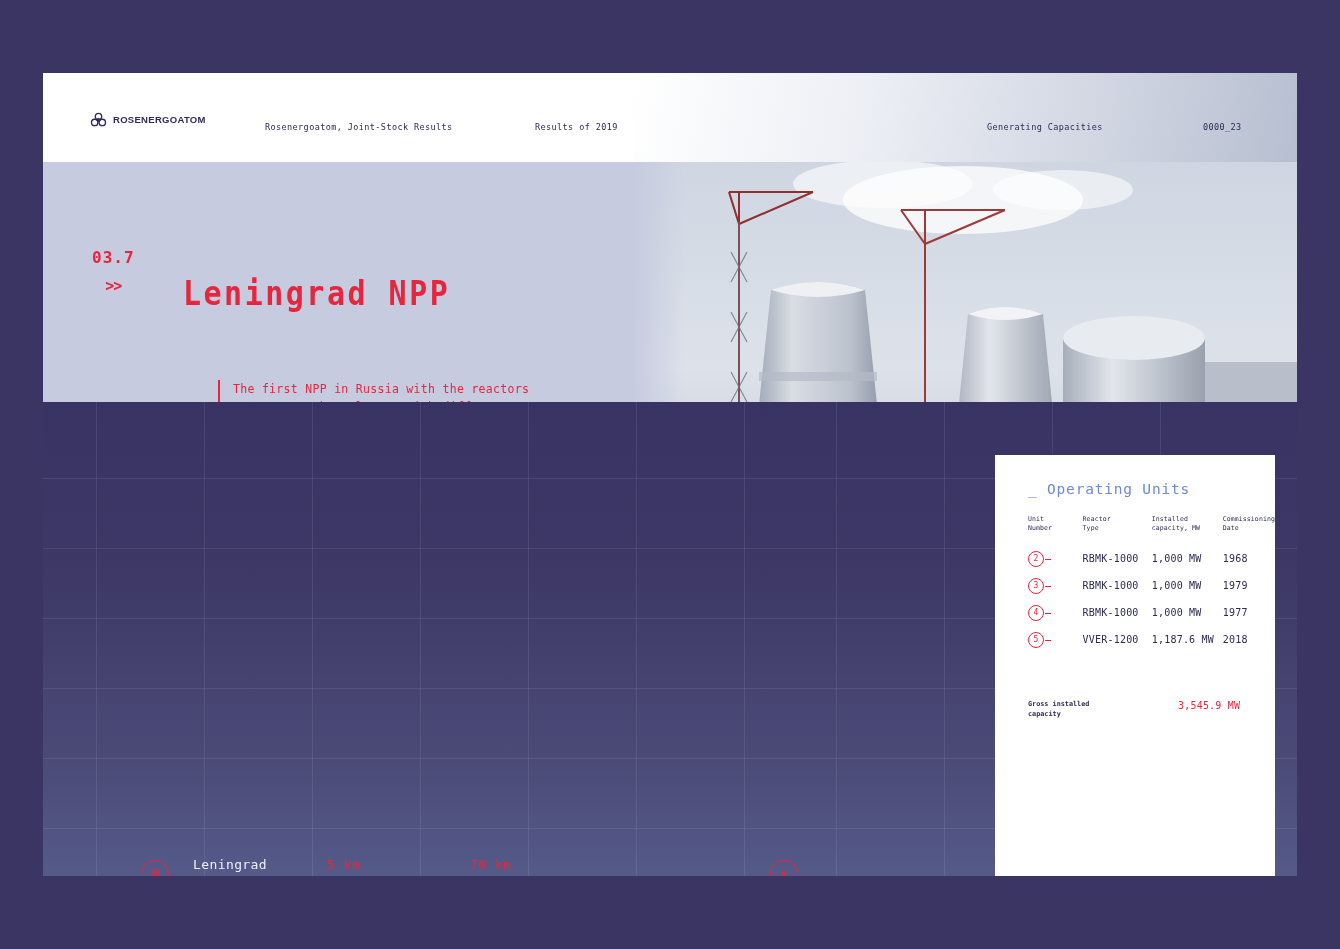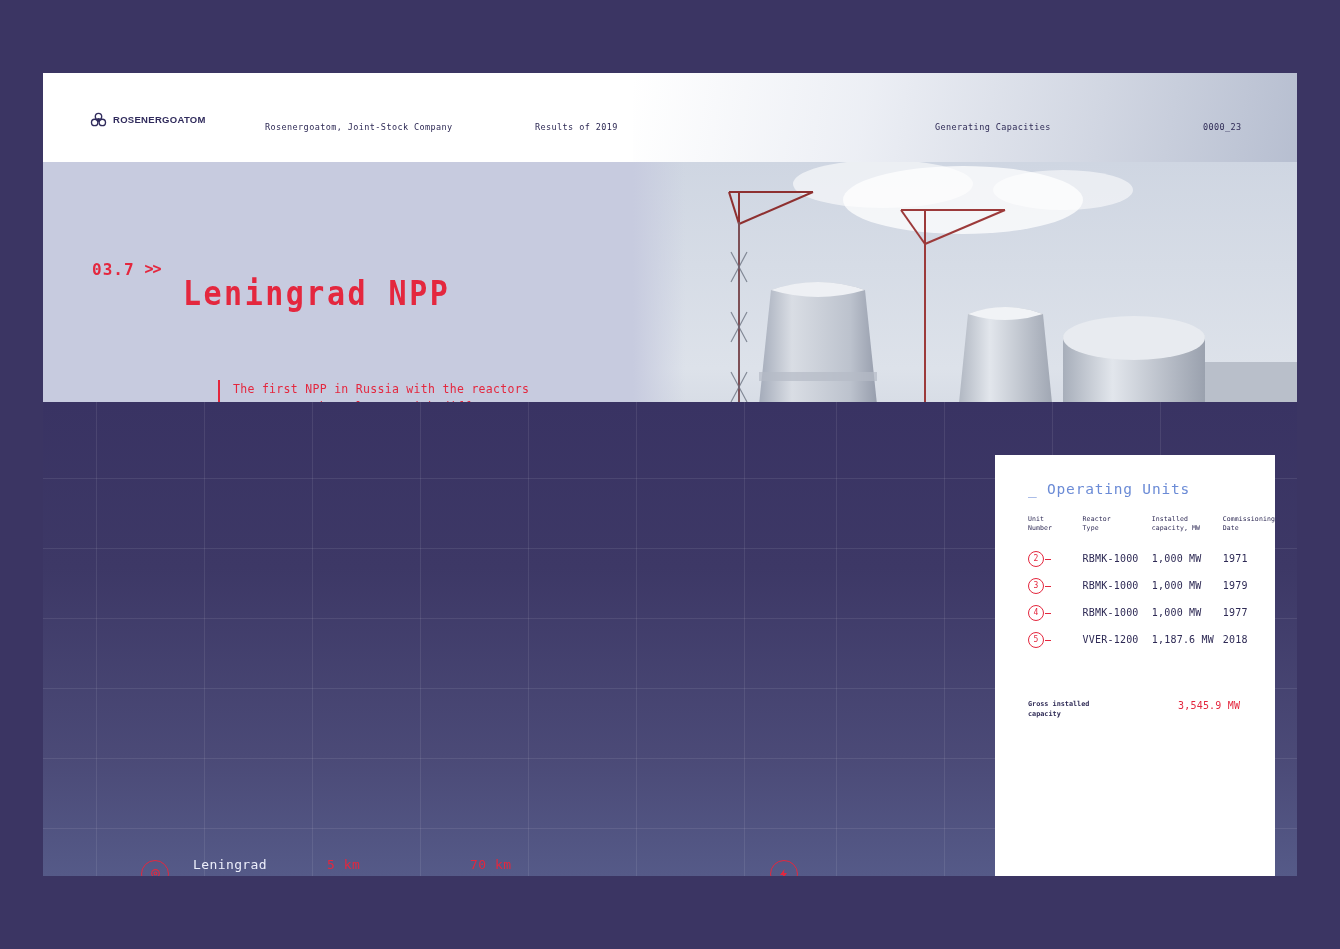--- a/index.html
+++ b/index.html
@@ -31,38 +31,38 @@
     width: 664px; height: 89px;
     background: linear-gradient(100deg,#ffffff 0%, #e9ecf3 35%, #c9cfdd 70%, #aab3c8 100%);
     opacity: .85;
   }
   .hdr-item { position: absolute; font-size: 8.5px; color: #2e2a55; letter-spacing: .4px; white-space: nowrap; }
   #logo-wrap { position: absolute; left: 47px; top: 38px; display: flex; align-items: center; gap: 6px; }
   #logo-mark { width: 17px; height: 17px; flex: 0 0 17px; }
   #logo-text { font-size: 9.5px; font-weight: bold; color: #302b5c; letter-spacing: .3px; font-family: "Liberation Sans", sans-serif; }
   #hdr-company { left: 222px; top: 49px; }
   #hdr-results { left: 492px; top: 49px; }
-  #hdr-section { left: 892px; top: 49px; }
+  #hdr-section { left: 944px; top: 49px; }
   #hdr-code    { left: 1160px; top: 49px; text-align: right; }
 
   
   #hero {
     position: absolute; left: 0; top: 89px;
     width: 1254px; height: 313px;
     background: #c7cbdf;
     overflow: hidden;
   }
   #hero-photo {
     position: absolute; left: 590px; top: 0;
     width: 664px; height: 375px;
     overflow: hidden;
   }
   #chapter {
-    position: absolute; left: 49px; top: 98px;
-    display: flex; align-items: flex-start; gap: 10px;
+    position: absolute; left: 49px; top: 86px;
+    display: flex; align-items: center; gap: 10px; flex-direction: column;
   }
   #chapter-num {
     font-size: 16px; color: #e4273e; font-weight: bold; letter-spacing: 1px;
     font-family: "DejaVu Sans Mono", monospace;
   }
   #chapter-arrows { font-size: 15px; color: #e4273e; font-weight: bold; letter-spacing: -1px; }
   #slide-title {
     position: absolute; left: 140px; top: 112px;
     font-size: 30px; color: #e4273e; font-weight: bold;
     letter-spacing: 2.5px;
@@ -145,21 +145,21 @@
         <g fill="none" stroke="#302b5c" stroke-width="3.2">
           <circle cx="20" cy="13" r="7.5"></circle>
           <circle cx="11" cy="27" r="7.5"></circle>
           <circle cx="29" cy="27" r="7.5"></circle>
         </g>
         <circle cx="20" cy="21" r="4.6" fill="#302b5c"></circle>
       </svg>
       <span id="logo-text">ROSENERGOATOM</span>
     </div>
 
-    <div class="hdr-item" id="hdr-company">Rosenergoatom, Joint-Stock Company</div>
+    <div class="hdr-item" id="hdr-company">Rosenergoatom, Joint-Stock Results</div>
     <div class="hdr-item" id="hdr-results">Results of 2019</div>
     <div class="hdr-item" id="hdr-section">Generating Capacities</div>
     <div class="hdr-item" id="hdr-code">0000_23</div>
   </div>
 
   <div id="hero">
 
     <div id="hero-photo">
       <svg width="664" height="375" viewBox="0 0 664 375" preserveAspectRatio="none">
         <defs>
@@ -344,21 +344,21 @@
       </div>
 
       <div style="height:12px"></div>
 
       <div class="urow">
         <div class="col-1">
             <div class="unum">2</div>
           </div>
         <span class="col-2 ucell">RBMK-1000</span>
         <span class="col-3 ucell">1,000 MW</span>
-        <span class="col-4 ucell">1971</span>
+        <span class="col-4 ucell">1968</span>
       </div>
       <div class="urow">
         <div class="col-1">
             <div class="unum">3</div>
           </div>
         <span class="col-2 ucell">RBMK-1000</span>
         <span class="col-3 ucell">1,000 MW</span>
         <span class="col-4 ucell">1979</span>
       </div>
       <div class="urow">

